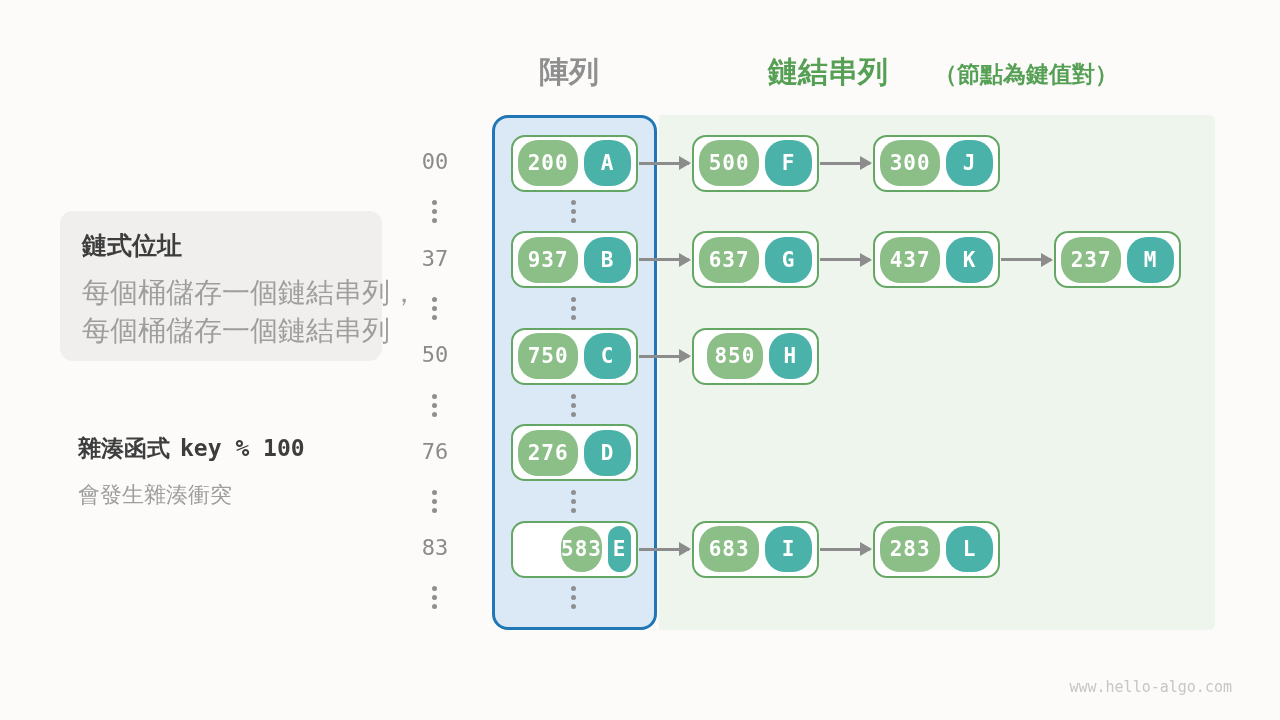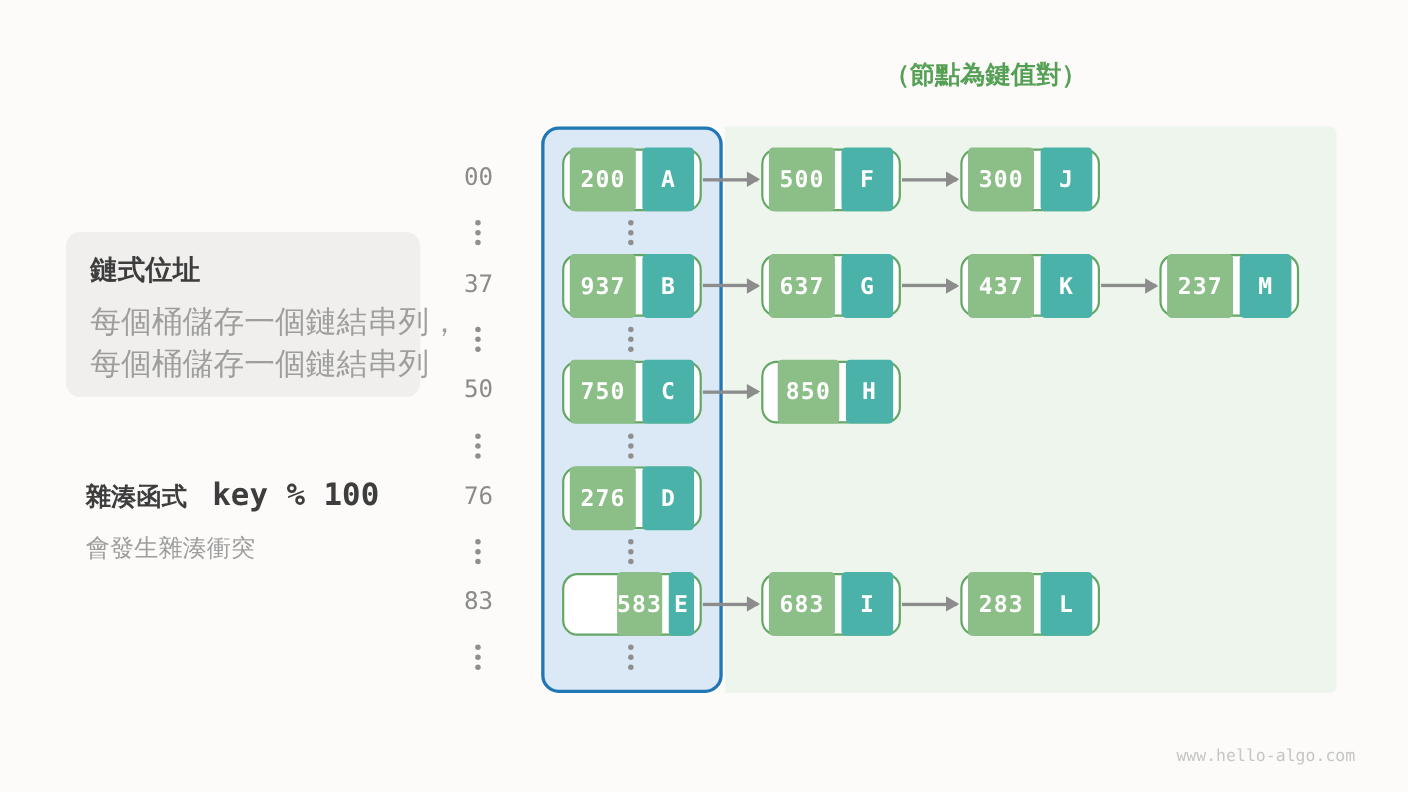--- a/index.html
+++ b/index.html
@@ -26,49 +26,51 @@
 
   
   #info-box{position:absolute;left:60px;top:211px;width:322px;height:150px;
     background:#f0efed;border-radius:13px;box-sizing:border-box;padding:18px 22px;}
   #info-box .title{font-size:25px;font-weight:bold;color:#3d3d3d;margin-bottom:12px;}
   #info-box .line{font-size:28px;color:#9e9e9e;line-height:38px;white-space:nowrap;}
 
   
   #hash-note{position:absolute;left:78px;top:433px;}
   #hash-note .hn-title{font-size:23px;font-weight:bold;color:#3d3d3d;white-space:nowrap;}
-  #hash-note .hn-title .mono{margin-left:23px;font-size:28px;}
+  #hash-note .hn-title .mono{margin-left:10px;font-size:23px;}
   #hash-note .hn-line{font-size:22px;color:#9e9e9e;margin-top:16px;white-space:nowrap;}
   #hash-note .hn-line .mono{margin-left:6px;}
 
   
   .idx-label{position:absolute;width:70px;text-align:center;font-family:"DejaVu Sans Mono",monospace;
     font-size:22px;color:#8b8b8b;}
   .node{position:absolute;width:127px;height:57px;box-sizing:border-box;background:#ffffff;
     border:2.5px solid var(--node-border,#64a764);border-radius:14px;display:flex;align-items:center;
     justify-content:center;gap:6px;padding:0 5px;}
-  .cell{height:58px;border-radius:4px;display:flex;align-items:center;justify-content:center;
+  .cell{height:46px;border-radius:20px;display:flex;align-items:center;justify-content:center;
     color:#ffffff;font-family:"DejaVu Sans Mono",monospace;font-size:21px;font-weight:bold;letter-spacing:1px;}
   .cell.key{width:62px;background:var(--key-fill,#8cbe87);}
   .cell.val{width:48px;background:var(--val-fill,#4ab2a9);}
   .arrow{position:absolute;height:3px;background:var(--arrow-gray,#8c8c8c);}
   .arrow::after{content:'';position:absolute;right:-2px;top:-5.5px;width:0;height:0;
     border-left:12px solid var(--arrow-gray,#8c8c8c);border-top:7px solid transparent;border-bottom:7px solid transparent;}
   .dots{position:absolute;display:flex;flex-direction:column;gap:4px;align-items:center;}
   .dots i{width:5px;height:5px;border-radius:50%;background:#8f8f8f;display:block;}
 
   #watermark{position:absolute;right:48px;top:678px;font-family:"DejaVu Sans Mono",monospace;
     font-size:15px;color:#c6c6c6;}
 </style>
 </head>
 <body>
 
 <div id="stage">
 
+  <div class="col-header" id="hdr-array">陣列</div>
   <div class="col-header" id="hdr-list">
+    <span>鏈結串列</span>
     <span class="note">（節點為鍵值對）</span>
   </div>
 
   <div id="list-panel"></div>
   <div id="array-panel"></div>
 
   <div id="info-box">
     <div class="title">鏈式位址</div>
     <div class="line">每個桶儲存一個鏈結串列，</div>
     <div class="line">每個桶儲存一個鏈結串列</div>

